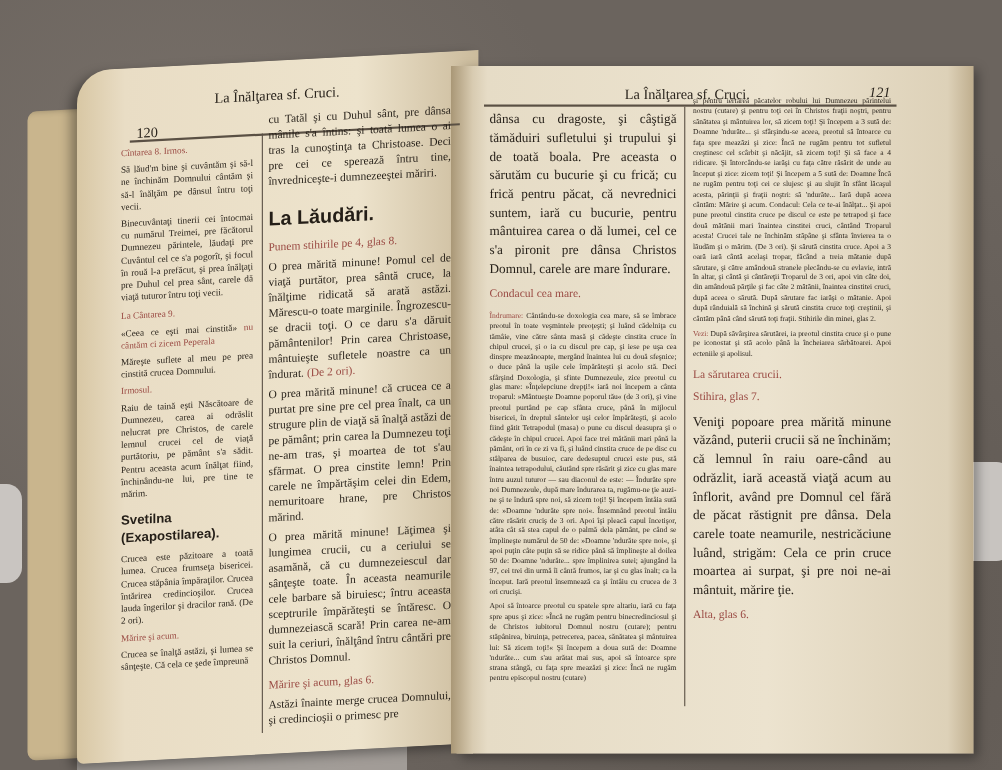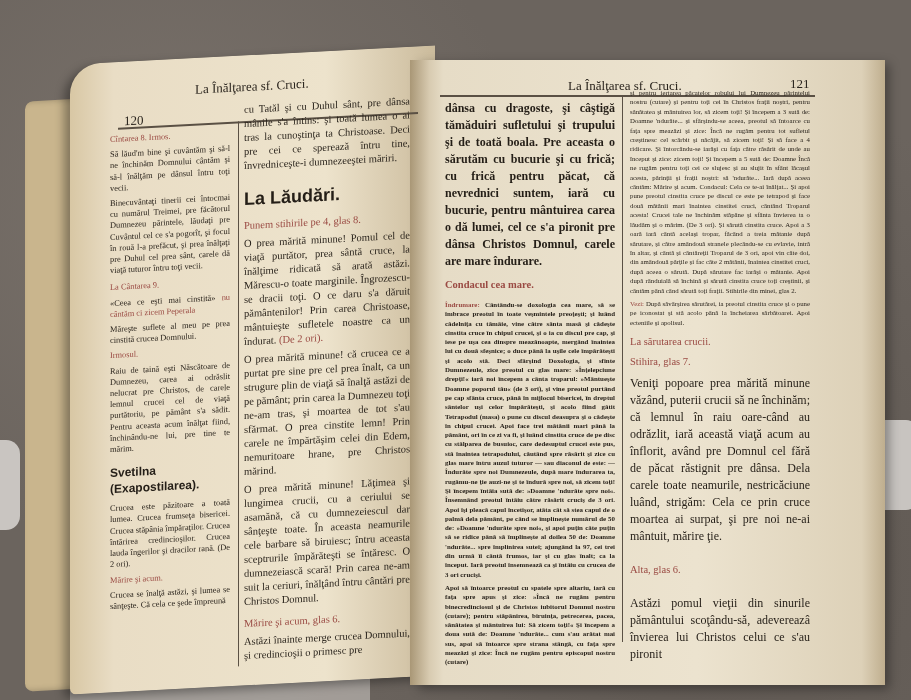--- a/index.html
+++ b/index.html
@@ -75,32 +75,31 @@
     <p class="center red">Punem stihirile pe 4, glas 8.</p>
     <p><span>O prea mărită minune! Pomul cel de viaţă purtător, prea sântă cruce, la înălţime ridicată să arată astăzi. Mărescu-o toate marginile. Îngrozescu-se dracii toţi. O ce daru s'a dăruit pământenilor! Prin carea Christoase, mântuieşte sufletele noastre ca un îndurat.</span> <span class="red">(De 2 ori).</span></p>
     <p>O prea mărită minune! că crucea ce a purtat pre sine pre cel prea înalt, ca un strugure plin de viaţă să înalţă astăzi de pe pământ; prin carea la Dumnezeu toţi ne-am tras, şi moartea de tot s'au sfărmat. O prea cinstite lemn! Prin carele ne împărtăşim celei din Edem, nemuritoare hrane, pre Christos mărind.</p>
     <p>O prea mărită minune! Lăţimea şi lungimea crucii, cu a ceriului se asamănă, că cu dumnezeiescul dar sânţeşte toate. În aceasta neamurile cele barbare să biruiesc; întru aceasta sceptrurile împărăteşti se întăresc. O dumnezeiască scară! Prin carea ne-am suit la ceriuri, înălţând întru cântări pre Christos Domnul.</p>
     <p class="center red" style="margin-top:8px">Mărire şi acum, glas 6.</p>
     <p>Astăzi înainte merge crucea Domnului, şi credincioşii o primesc pre</p>
   </div>
 </div>
 
 <div class="running-head" style="left:568px;top:78px;">La Înălţarea sf. Cruci.</div>
-<div class="page-num" style="left:790px;top:76px;">121</div>
+<div class="page-num" style="left:790px;top:76px;font-style:italic;">121</div>
 <div class="rule" style="left:440px;top:95px;width:375px;"></div>
 <div class="vrule" style="left:622px;top:97px;height:545px;"></div>
 
-<div class="col" style="left:445px;top:100px;width:170px;font-weight:bold;">
+<div class="col" style="left:445px;top:100px;width:170px;">
   <p class="big" style="font-size:12px;line-height:17px;">dânsa cu dragoste, şi câştigă tămăduiri sufletului şi trupului şi de toată boala. Pre aceasta o sărutăm cu bucurie şi cu frică; cu frică pentru păcat, că nevrednici suntem, iară cu bucurie, pentru mântuirea carea o dă lumei, cel ce s'a pironit pre dânsa Christos Domnul, carele are mare îndurare.</p>
   <p class="center red smallish" style="margin:8px 0">Condacul cea mare.</p>
   <p class="small" style="font-size:6.9px;line-height:9.3px;"><span class="red">Îndrumare:</span> <span>Cântându-se doxologia cea mare, să se îmbrace preotul în toate veşmintele preoţeşti; şi luând cădelniţa cu tămâie, vine către sânta masă şi cădeşte cinstita cruce în chipul crucei, şi o ia cu discul pre cap, şi iese pe uşa cea dinspre meazănoapte, mergând înaintea lui cu două sfeşnice; o duce până la uşile cele împărăteşti şi acolo stă. Deci sfârşind Doxologia, şi sfinte Dumnezeule, zice preotul cu glas mare: »Înţelepciune drepţi!« iară noi începem a cânta troparul: »Mântueşte Doamne poporul tău« (de 3 ori), şi vine preotul purtând pe cap sfânta cruce, până în mijlocul bisericei, în dreptul sântelor uşi celor împărăteşti, şi acolo fiind gătit Tetrapodul (masa) o pune cu discul deasupra şi o cădeşte în chipul crucei. Apoi face trei mătănii mari până la pământ, ori în ce zi va fi, şi luând cinstita cruce de pe disc cu stâlparea de busuioc, care dedesuptul crucei este pus, stă înaintea tetrapodului, căutând spre răsărit şi zice cu glas mare întru auzul tuturor — sau diaconul de este: — Îndurăte spre noi Dumnezeule, după mare îndurarea ta, rugămu-ne ţie auzi-ne şi te îndură spre noi, să zicem toţi! Şi începem întâia sută de: »Doamne 'ndurăte spre noi«. Însemnând preotul întâiu către răsărit cruciş de 3 ori. Apoi îşi pleacă capul încetişor, atâta cât să stea capul de o palmă dela pământ, pe când se împlineşte numărul de 50 de: »Doamne 'ndurăte spre noi«, şi apoi puţin câte puţin să se ridice până să împlineşte al doilea 50 de: Doamne 'ndurăte... spre împlinirea sutei; ajungând la 97, cei trei din urmă îi cântă frumos, iar şi cu glas înalt; ca la început. Iară preotul însemnează ca şi întâiu cu crucea de 3 ori crucişi.</span></p>
   <p class="small" style="font-size:6.9px;line-height:9.3px;">Apoi să întoarce preotul cu spatele spre altariu, iară cu faţa spre apus şi zice: »Încă ne rugăm pentru binecredinciosul şi de Christos iubitorul Domnul nostru (cutare); pentru stăpânirea, biruinţa, petrecerea, pacea, sănătatea şi mântuirea lui: Să zicem toţi!« Şi începem a doua sută de: Doamne 'ndurăte... cum s'au arătat mai sus, apoi să întoarce spre strana stângă, cu faţa spre meazăzi şi zice: Încă ne rugăm pentru episcopul nostru (cutare)</p>
 </div>
 
 <div class="col" style="left:630px;top:88px;width:180px;">
   <p class="small" style="font-size:6.8px;line-height:9.4px;">şi pentru iertarea păcatelor robului lui Dumnezeu părintelui nostru (cutare) şi pentru toţi cei în Christos fraţii noştri, pentru sănătatea şi mântuirea lor, să zicem toţi! Şi începem a 3 sută de: Doamne 'ndurăte... şi sfârşindu-se aceea, preotul să întoarce cu faţa spre meazăzi şi zice: Încă ne rugăm pentru tot sufletul creştinesc cel scârbit şi năcăjit, să zicem toţi! Şi să face a 4 ridicare. Şi întorcându-se iarăşi cu faţa către răsărit de unde au început şi zice: zicem toţi! Şi începem a 5 sută de: Doamne Încă ne rugăm pentru toţi cei ce slujesc şi au slujit în sfânt lăcaşul acesta, părinţii şi fraţii noştri: să 'ndurăte... Iară după aceea cântăm: Mărire şi acum. Condacul: Cela ce te-ai înălţat... Şi apoi pune preotul cinstita cruce pe discul ce este pe tetrapod şi face două mătănii mari înaintea cinstitei cruci, cântând Troparul acesta! Crucei tale ne închinăm stăpâne şi sfânta învierea ta o lăudăm şi o mărim. (De 3 ori). Şi sărută cinstita cruce. Apoi a 3 oară iară cântă acelaşi tropar, făcând a treia mătanie după sărutare, şi către amândouă stranele plecându-se cu evlavie, intră în altar, şi cântă şi cântăreţii Troparul de 3 ori, apoi vin câte doi, din amândouă părţile şi fac câte 2 mătănii, înaintea cinstitei cruci, după aceea o sărută. După sărutare fac iarăşi o mătanie. Apoi după rânduială să închină şi sărută cinstita cruce toţi creştinii, şi cântăm până când sărută toţi fraţii. Stihirile din minei, glas 2.</p>
   <p class="small" style="font-size:6.8px;line-height:9.4px;"><span class="red">Vezi:</span> <span>După săvârşirea sărutărei, ia preotul cinstita cruce şi o pune pe iconostat şi stă acolo până la încheiarea sărbătoarei. Apoi ecteniile şi apolisul.</span></p>
   <p class="center red smallish" style="margin:8px 0 6px">La sărutarea crucii.</p>
   <p class="center red smallish" style="margin:4px 0 6px">Stihira, glas 7.</p>
   <p class="big" style="font-size:12px;line-height:17px;">Veniţi popoare prea mărită minune văzând, puterii crucii să ne închinăm; că lemnul în raiu oare-când au odrăzlit, iară această viaţă acum au înflorit, având pre Domnul cel fără de păcat răstignit pre dânsa. Dela carele toate neamurile, nestricăciune luând, strigăm: Cela ce prin cruce moartea ai surpat, şi pre noi ne-ai mântuit, mărire ţie.</p>
-  <p class="center red smallish" style="margin:18px 0">Alta, glas 6.</p>
-  <p class="big" style="font-size:12px;line-height:17px;">Astăzi pomul vieţii din sinurile pământului scoţându-să, adevereazâ învierea lui Christos celui ce s'au pironit</p>
+  <p class="center red smallish" style="margin:8px 0">Alta, glas 6.</p>
 </div>
 
 </body></html>

